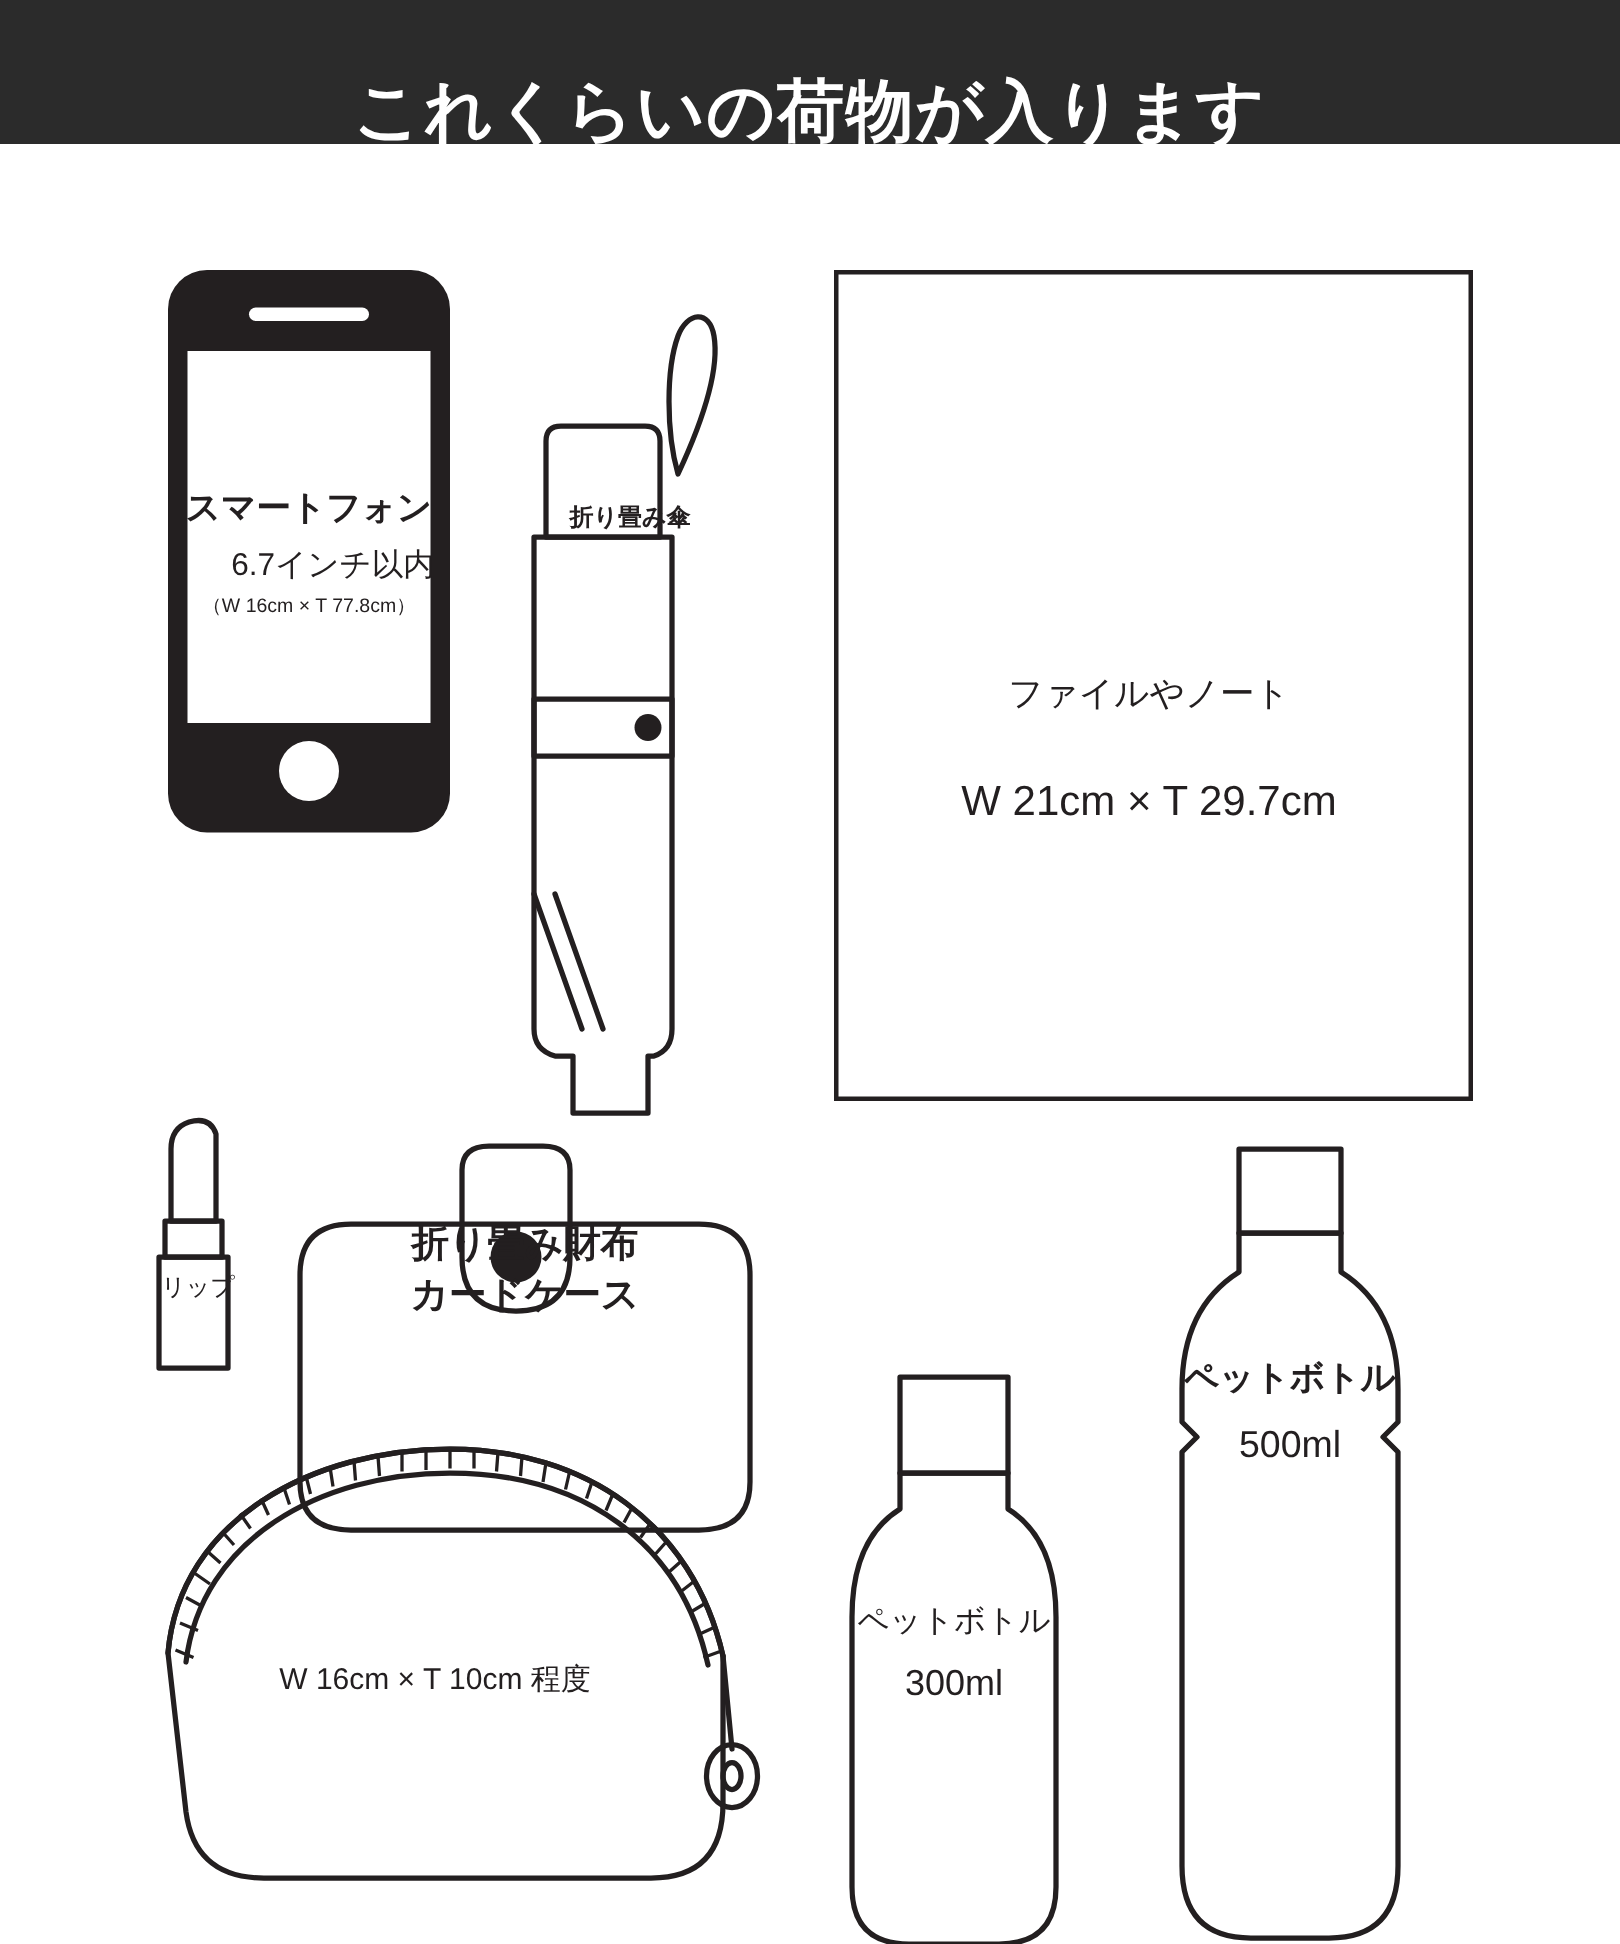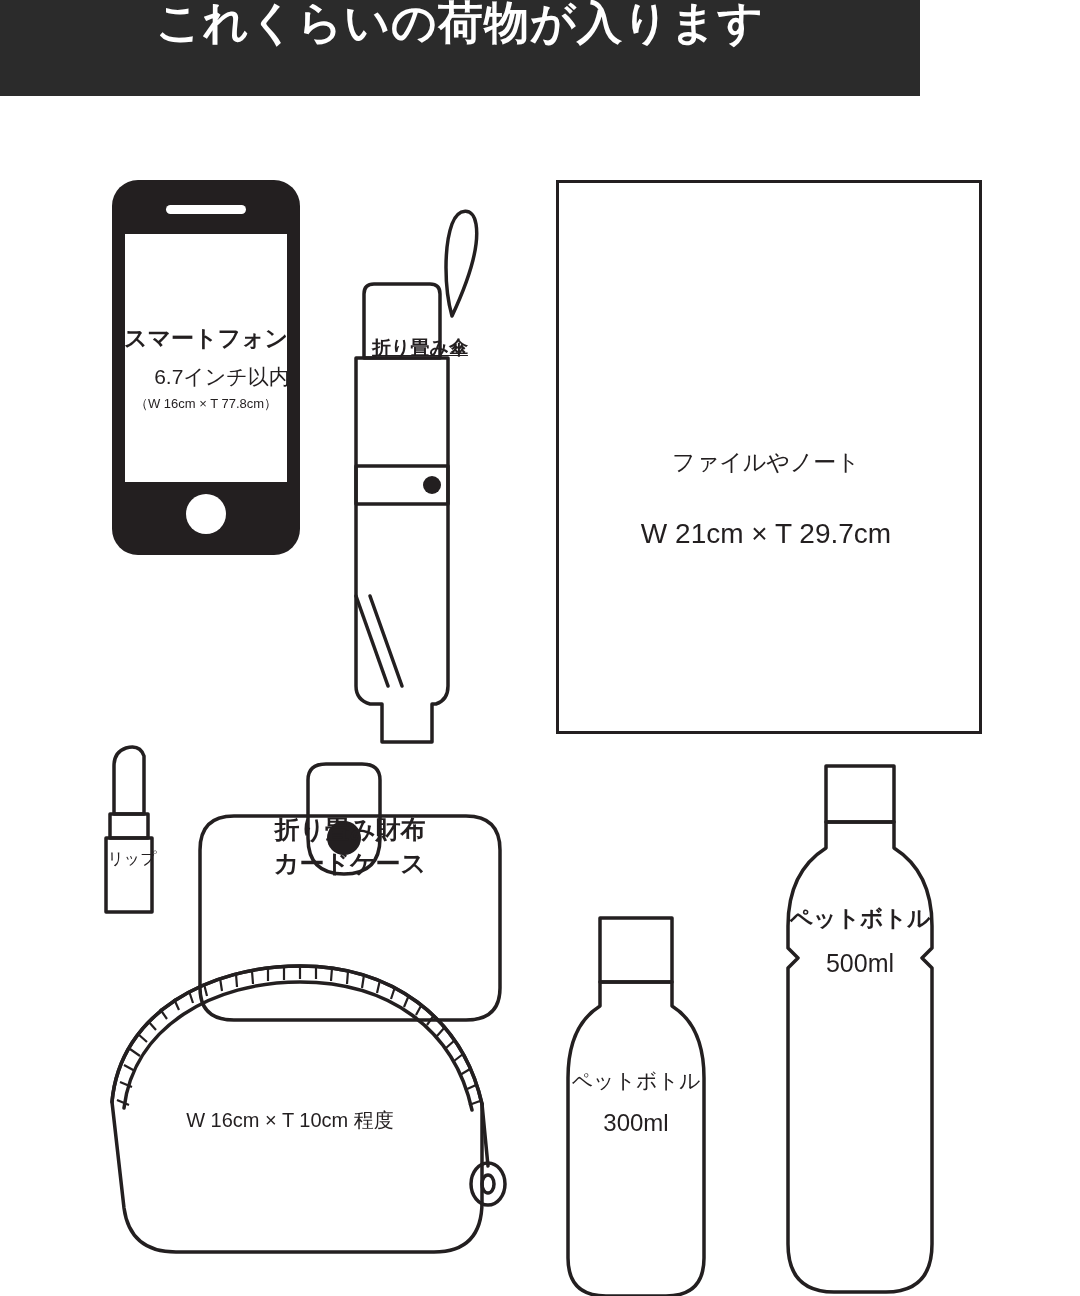--- a/index.html
+++ b/index.html
@@ -13,25 +13,25 @@
     position: relative;
     font-family: "Liberation Sans", "DejaVu Sans", sans-serif;
     color: #231f20;
     overflow: hidden;
   }
 
   
   .header {
     position: absolute;
     left: 0; top: 0;
-    width: 920px;
+    width: 1080px;
     height: 96px;
     background: #2b2b2b;
     display: flex;
-    align-items: flex-start;
+    align-items: flex-end;
     justify-content: center;
   }
   .header-title {
     color: #ffffff;
     font-size: 45px;
     font-weight: bold;
     letter-spacing: 1px;
     line-height: 1;
   }
 
@@ -80,21 +80,21 @@
     background: #ffffff;
   }
   .phone-l1 { left: 112px; top: 228px; width: 188px; font-size: 23px; }
   .phone-l2 { left: 112px; top: 268px; width: 220px; font-size: 21px; }
   .phone-l3 { left: 112px; top: 300px; width: 188px; font-size: 13px; }
 
   
   .umbrella { left: 340px; top: 70px; width: 160px; height: 600px; }
   .umb-label {
     left: 340px; top: 240px; width: 160px;
-    font-size: 19px; font-weight: bold; text-decoration: underline;
+    font-size: 16px; font-weight: bold;
   }
 
   
   .a4 {
     left: 556px; top: 84px;
     width: 420px; height: 548px;
     border: 3px solid #231f20;
     background: #ffffff;
   }
   .a4-big  { left: 556px; top: 230px; width: 420px; font-size: 96px; font-weight: bold; letter-spacing: -1px; }

